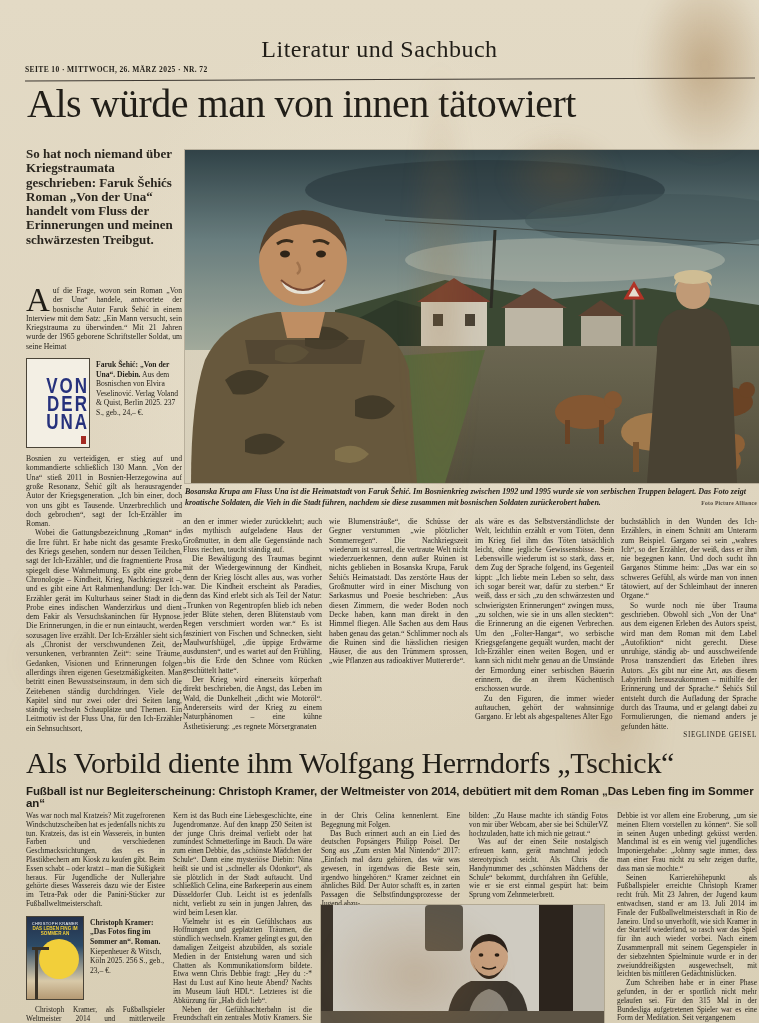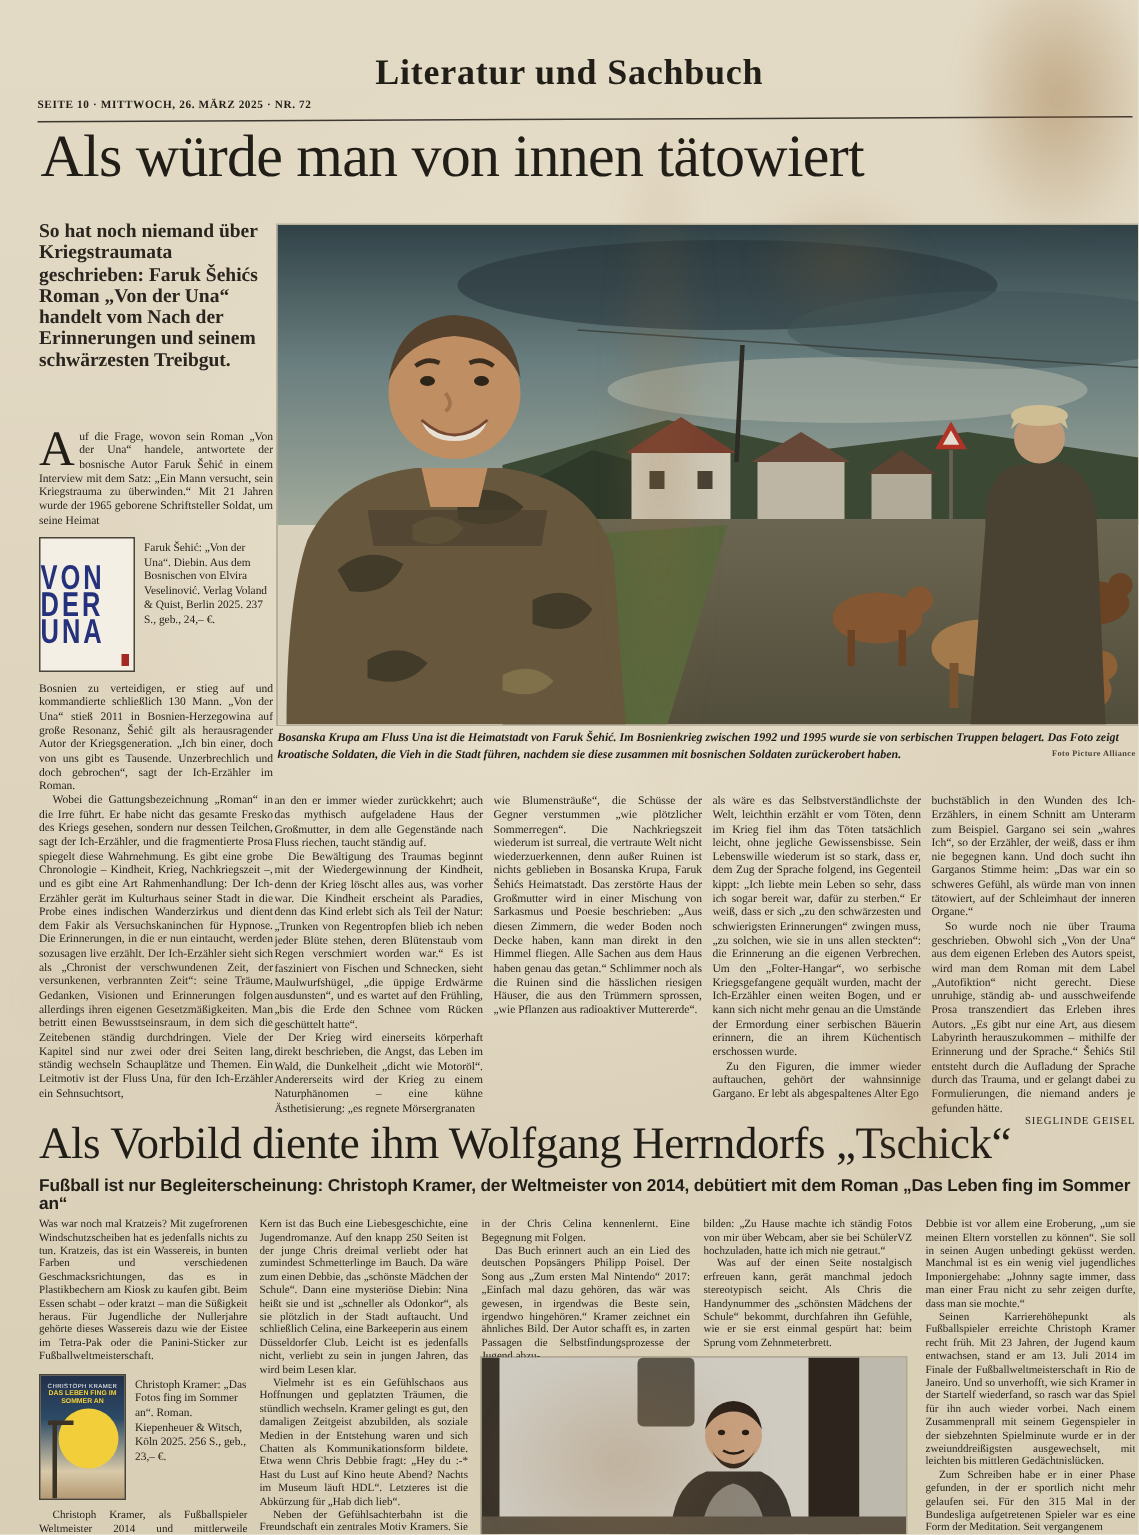--- a/index.html
+++ b/index.html
@@ -18,51 +18,51 @@
       background:radial-gradient(closest-side,rgba(146,100,48,.22),rgba(146,100,48,0));}
   .s4{left:10px;top:600px;width:190px;height:120px;border-radius:50%;
       background:radial-gradient(closest-side,rgba(158,118,66,.16),rgba(158,118,66,0));}
   .s5{left:320px;top:900px;width:190px;height:150px;border-radius:50%;
       background:radial-gradient(closest-side,rgba(150,104,52,.26),rgba(150,104,52,0));}
   .s6{left:560px;top:620px;width:110px;height:200px;border-radius:50%;
       background:radial-gradient(closest-side,rgba(150,104,52,.16),rgba(150,104,52,0));}
 
   .hdr{position:absolute;left:25px;right:0;top:42px;height:34px;z-index:2;}
   .hdr-left{position:absolute;left:0;bottom:2px;font-size:7.5px;font-weight:bold;letter-spacing:.4px;}
-  .hdr-center{position:absolute;left:0;width:709px;text-align:center;top:-6px;font-size:24px;letter-spacing:.5px;font-weight:bold;}
+  .hdr-center{position:absolute;left:0;width:709px;text-align:center;top:-6px;font-size:24px;letter-spacing:.5px;}
   .rule{position:absolute;left:25px;width:730px;top:79px;border-top:1.3px solid #3d3832;transform:rotate(-.25deg);z-index:2;}
 
   .h1{position:absolute;left:27px;top:84px;width:700px;font-size:40px;line-height:1;
       letter-spacing:-.5px;font-weight:400;z-index:2;}
 
   .lead{position:absolute;left:26px;top:147px;width:153px;font-size:13px;line-height:14.3px;
       font-weight:bold;color:#2a261f;z-index:2;}
 
   .col{position:absolute;overflow:hidden;text-align:justify;z-index:2;}
   .b1{font-size:7.7px;line-height:9.3px;}
   .b2{font-size:7.4px;line-height:8.8px;}
   .para{margin:0;}
   .ind{text-indent:9px;}
   .dropcap{float:left;font-size:33px;line-height:26px;padding:1px 3px 0 0;}
 
   .a1col1{left:26px;top:286px;width:156px;height:468px;}
-  .a1c{top:517px;width:139px;height:239px;margin-top:12px;}
+  .a1c{top:517px;width:139px;height:239px;}
   .a2c{top:812px;width:139px;height:211px;}
 
   .photo{position:absolute;left:185px;top:150px;width:574px;height:333px;z-index:1;
      box-shadow:0 0 0 1px rgba(60,50,35,.25);}
   .caption{position:absolute;left:185px;top:487px;width:572px;font-size:8px;font-weight:bold;
      font-style:italic;line-height:10.5px;z-index:2;}
   .credit{position:absolute;right:0;bottom:0;font-size:5.5px;font-style:normal;color:#4c443a;letter-spacing:.3px;}
 
   .bookbox{display:flex;gap:6px;margin:7px 0 6px 0;text-align:left;}
   .bktext{font-size:7.6px;line-height:9.6px;padding-top:2px;}
-  .bkauthor,.bktitle{font-weight:normal;}
+  .bkauthor,.bktitle{font-weight:bold;}
   .cover1{position:relative;flex:0 0 62px;height:88px;background:#f3efe4;border:1px solid #4a4438;
-     display:flex;flex-direction:column;align-items:flex-start;justify-content:center;gap:1px;}
+     display:flex;flex-direction:column;align-items:flex-end;justify-content:center;gap:1px;}
   .cover1 span{font-family:"Liberation Sans",sans-serif;font-weight:bold;font-size:17px;line-height:17px;
      color:#26317c;letter-spacing:2px;transform:scaleY(1.35);}
   .cover1 i{position:absolute;right:3px;bottom:3px;width:5px;height:8px;background:#a32a22;}
   .cover2{position:relative;flex:0 0 56px;height:82px;background:linear-gradient(180deg,#23304a 0%,#2c4a66 35%,#d8c9a8 78%,#b59a74 100%);
      border:1px solid #4a4438;overflow:hidden;}
   .cover2 .moon{position:absolute;left:12px;top:22px;width:40px;height:40px;border-radius:50%;background:#f2cf3a;}
   .cover2 .tower{position:absolute;left:8px;top:30px;width:3px;height:52px;background:#3a3226;}
   .cover2 .board{position:absolute;left:5px;top:30px;width:17px;height:3px;background:#3a3226;}
   .cover2 .ca{position:absolute;left:0;top:3px;width:100%;text-align:center;font-family:"Liberation Sans",sans-serif;
      font-size:4px;color:#fff;letter-spacing:.3px;}
@@ -85,21 +85,21 @@
 <div class="page">
 
   <div class="hdr">
     <div class="hdr-left">SEITE 10 · MITTWOCH, 26. MÄRZ 2025 · NR. 72</div>
     <div class="hdr-center">Literatur und Sachbuch</div>
 
   </div>
   <div class="rule"></div>
 
   <div class="h1">Als würde man von innen tätowiert</div>
-  <div class="lead">So hat noch niemand über Kriegstraumata geschrieben: Faruk Šehićs Roman „Von der Una“ handelt vom Nach der Erinnerungen und seinem schwärzesten Treibgut.</div>
+  <div class="lead">So hat noch niemand über Kriegstraumata geschrieben: Faruk Šehićs Roman „Von der Una“ handelt vom Fluss der Erinnerungen und meinen schwärzesten Treibgut.</div>
 
   <div class="photo">
     <svg width="574" height="333" viewBox="0 0 574 333">
       <defs>
         <linearGradient id="sky" x1="0" y1="0" x2="0" y2="1">
           <stop offset="0" stop-color="#31444a"></stop>
             <stop offset=".45" stop-color="#6c8284"></stop>
             <stop offset="1" stop-color="#a9b2a3"></stop>
         </linearGradient>
         <linearGradient id="gnd" x1="0" y1="0" x2="0" y2="1">

